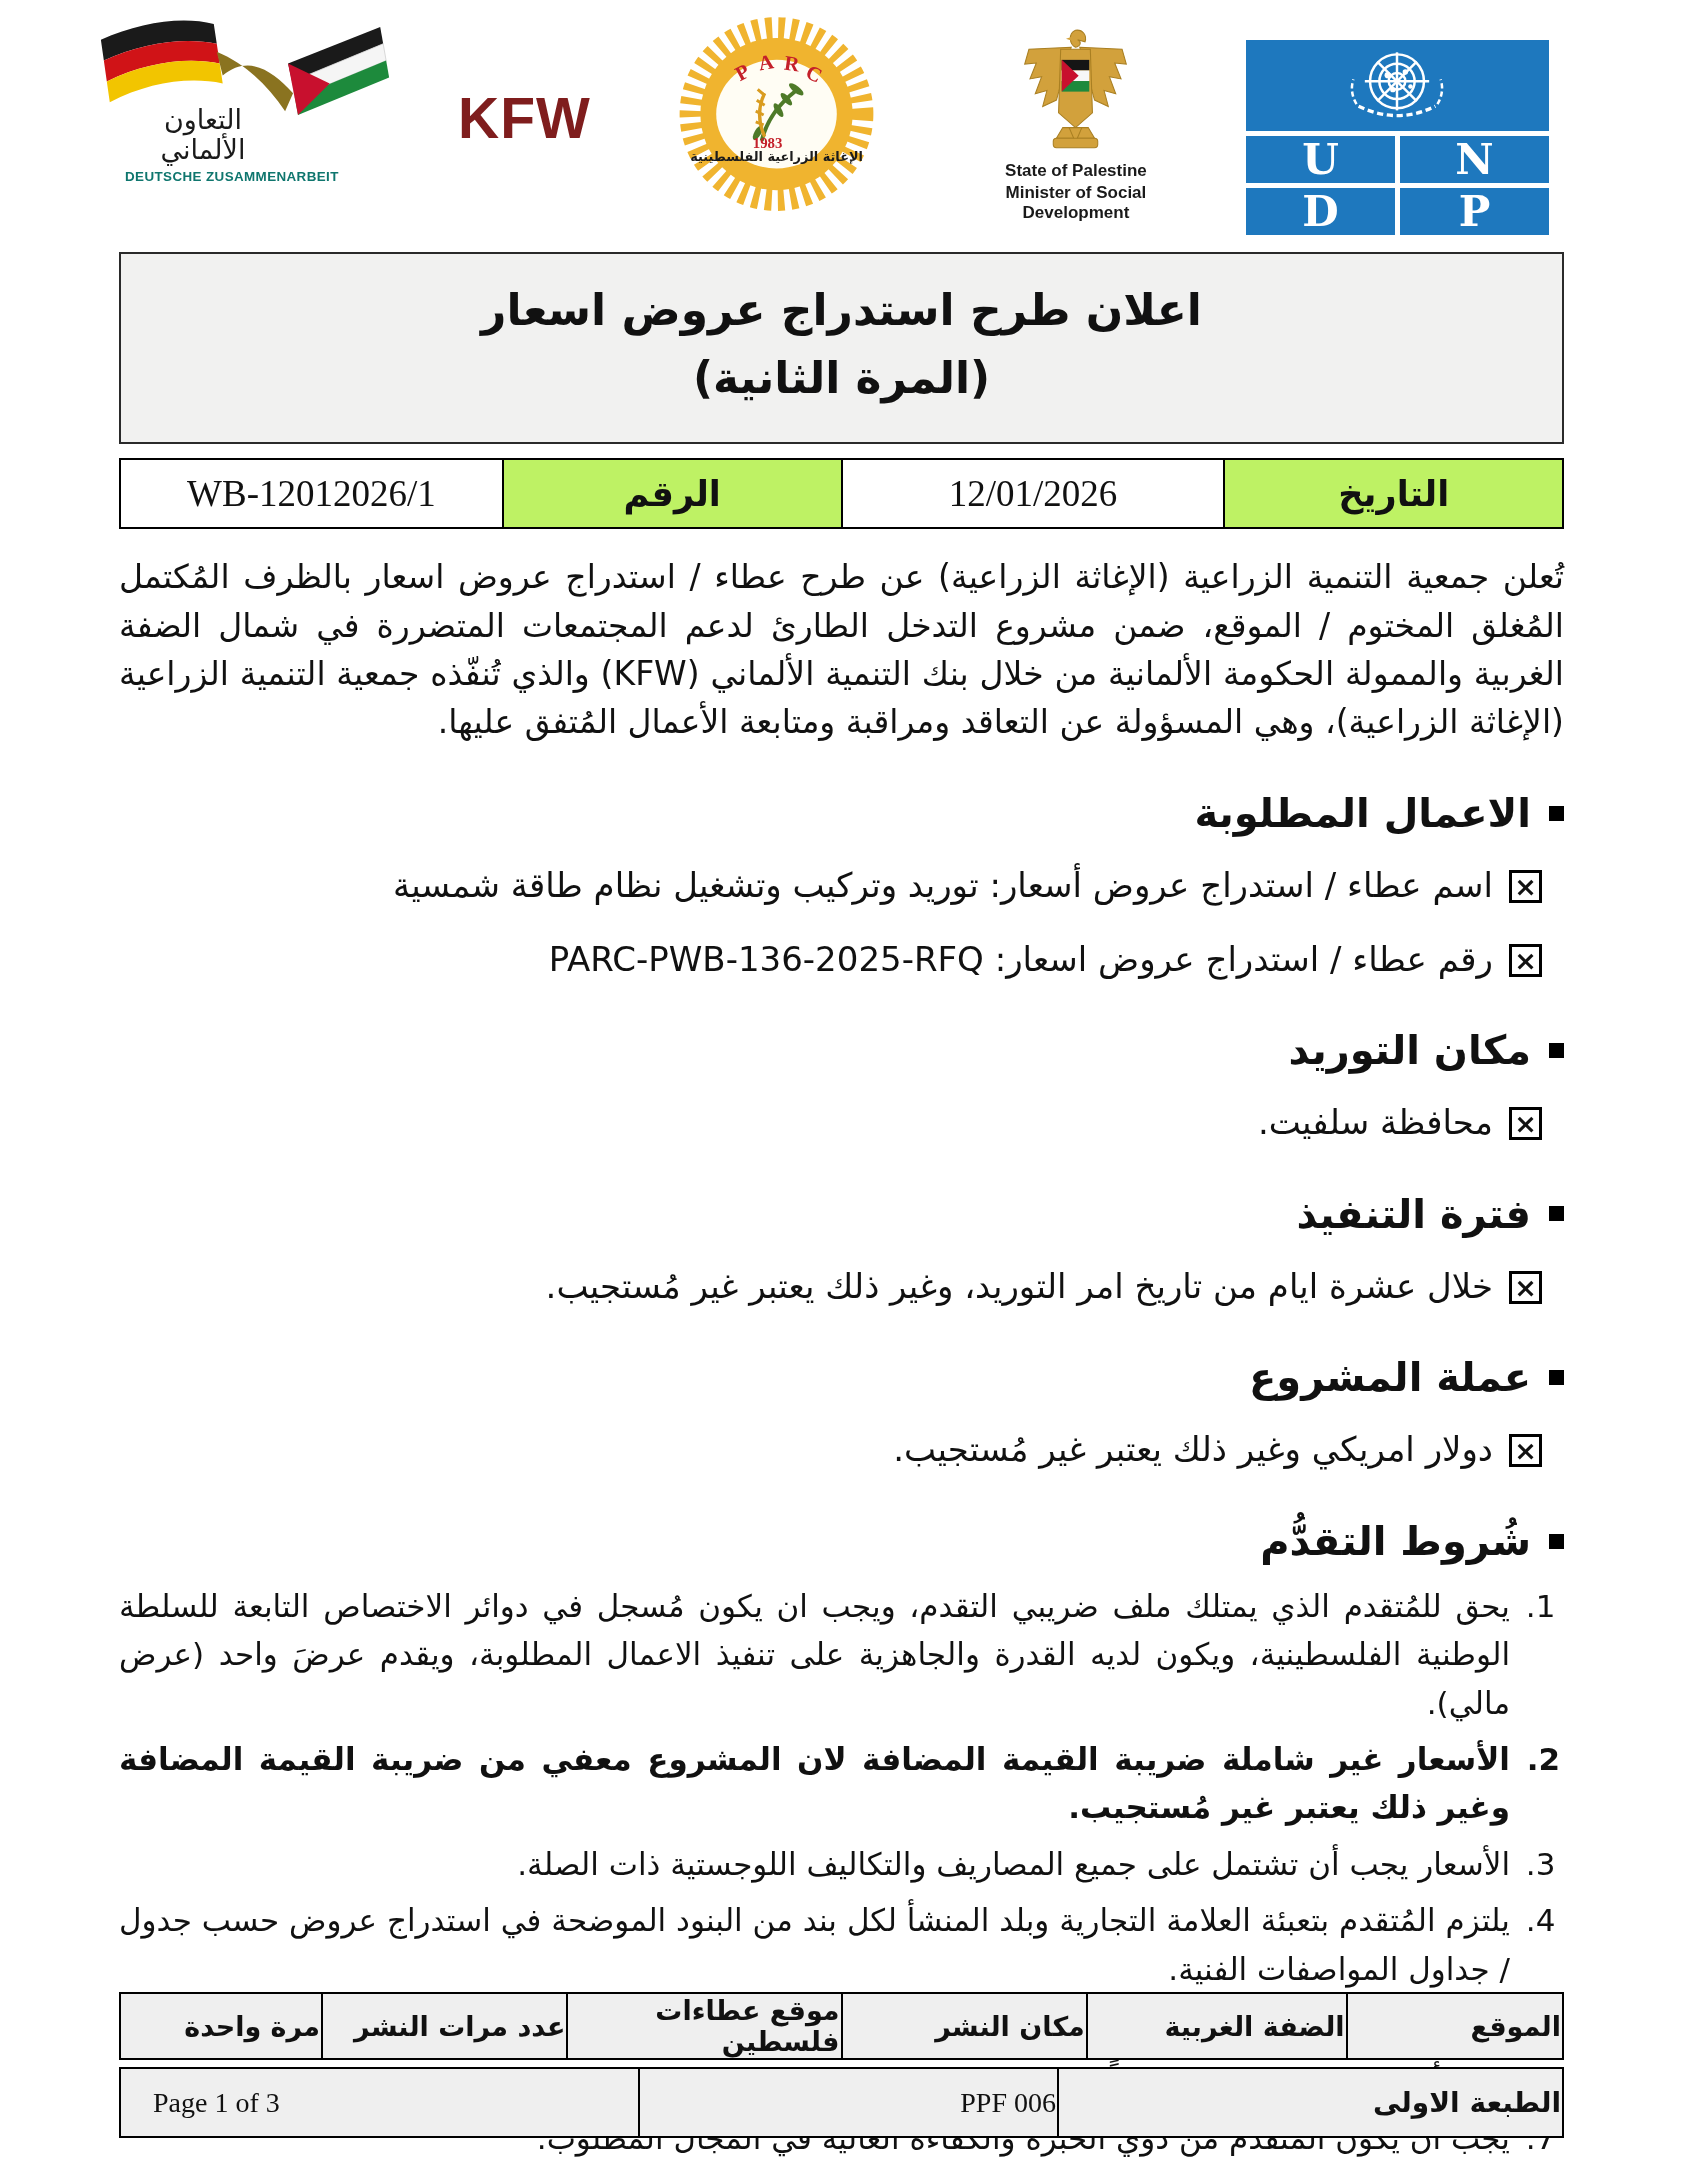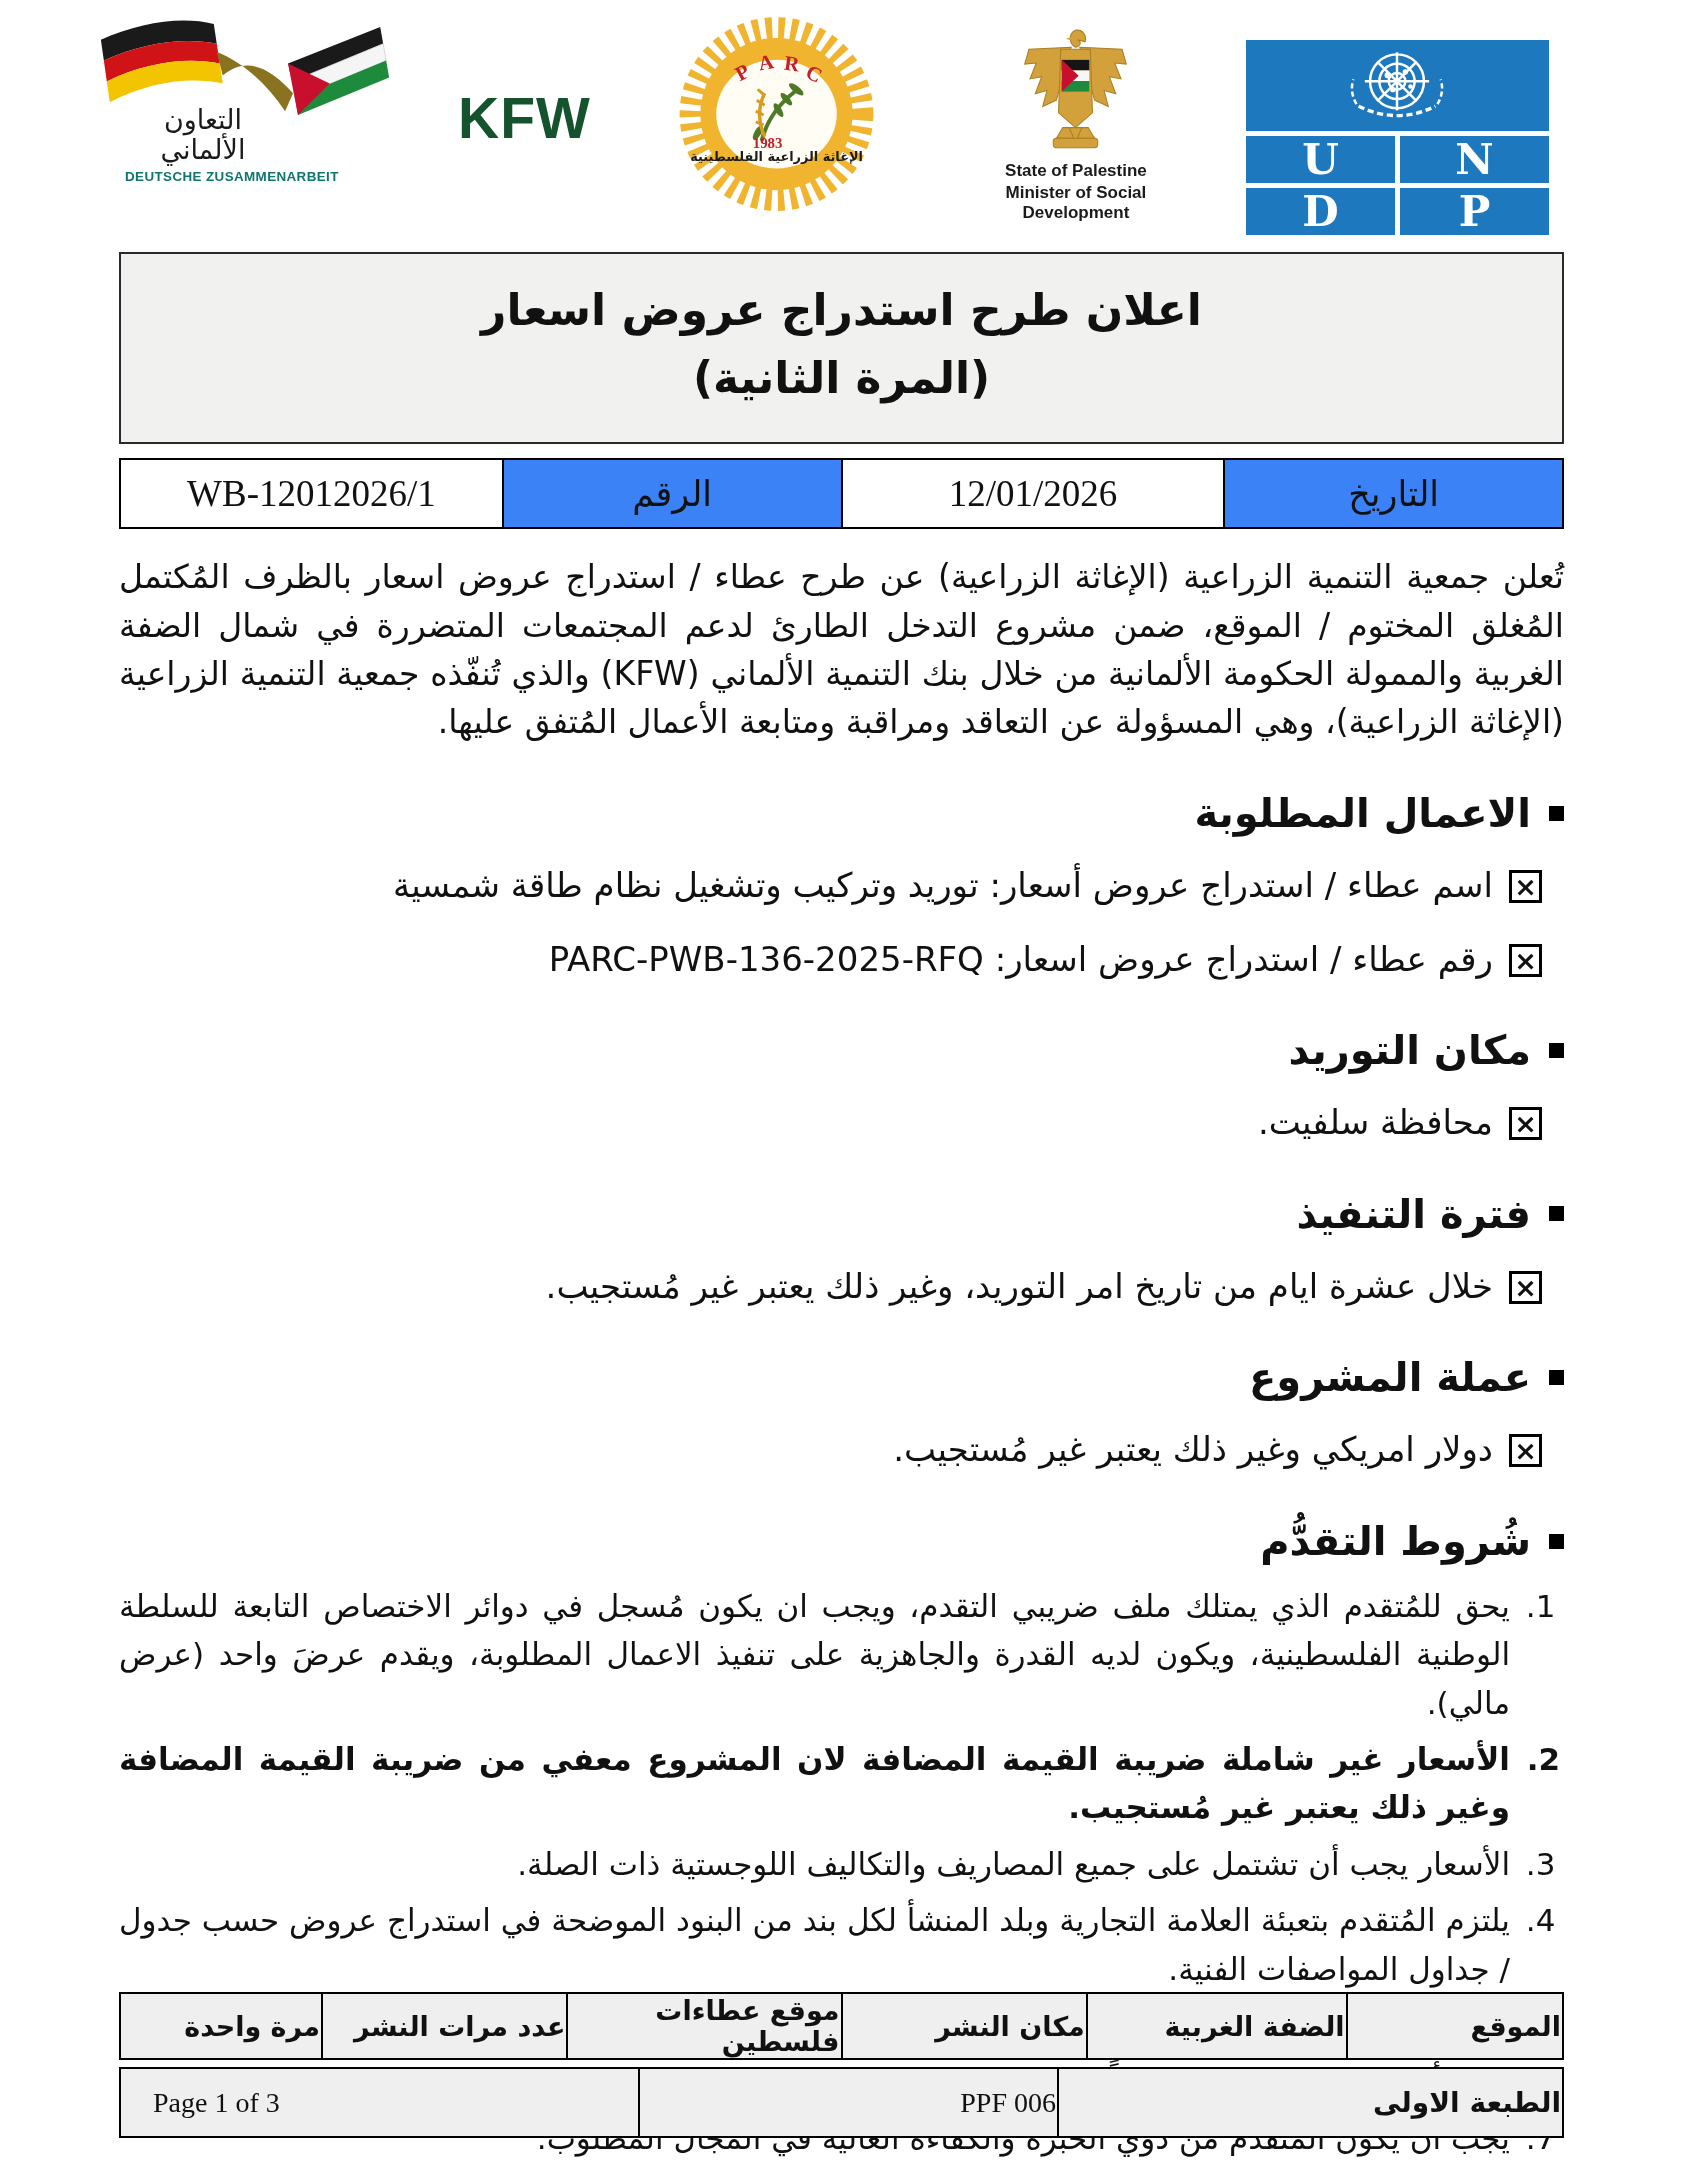--- a/index.html
+++ b/index.html
@@ -8,39 +8,39 @@
   .latin{font-family:"Liberation Serif",serif;}
 
   
   .header{direction:ltr;display:flex;justify-content:space-between;align-items:flex-start;
           padding:14px 134px 0 87px;height:226px;}
   .logo-german{width:315px;}
   .gc-arabic{font-size:27px;line-height:1.12;width:168px;margin:-30px 0 0 32px;text-align:center;color:#1a1a1a;}
   .gc-red{font-family:"Liberation Sans",sans-serif;font-weight:bold;font-size:13.4px;letter-spacing:0.4px;
           color:#0f766e;margin:4px 0 0 38px;white-space:nowrap;}
   .logo-kfw{align-self:flex-start;margin-top:71px;font-family:"Liberation Sans",sans-serif;
-            font-weight:800;font-size:57px;color:#14532d;letter-spacing:1px;}
+            font-weight:800;font-size:57px;color:#7f1d1d;letter-spacing:1px;}
   .logo-parc{width:259px;margin-top:2px;}
   .logo-palestine{width:228px;text-align:center;margin-top:12px;}
   .pal-line{font-family:"Liberation Sans",sans-serif;font-weight:bold;color:#1a1a1a;}
   .pal-line.l1{font-size:17px;margin-top:4px;}
   .pal-line.l2{font-size:17px;margin-top:2px;}
   .logo-undp{width:303px;display:flex;flex-direction:column;gap:5px;margin-top:26px;}
   .undp-top{height:91px;background:#1e78be;display:flex;align-items:center;justify-content:center;}
   .undp-grid{display:grid;grid-template-columns:1fr 1fr;gap:5px;}
   .undp-cell{height:47px;background:#1e78be;display:flex;align-items:center;justify-content:center;
              color:#fff;font-family:"DejaVu Serif",serif;font-weight:bold;font-size:42px;line-height:1;}
 
   
   .content{margin:0 119px;}
   .title-box{margin-top:12px;border:2px solid #2a2a2a;background:#f1f1f0;text-align:center;
              font-weight:bold;font-size:44px;line-height:1.55;padding:22px 10px 30px;}
   .info-table{width:100%;border-collapse:collapse;margin-top:14px;font-size:35px;}
   .info-table td{border:2.5px solid #000;height:65px;text-align:center;vertical-align:middle;}
-  .info-table td.lbl{background:#3b82f6;font-weight:normal;width:23%;}
+  .info-table td.lbl{background:#bef264;font-weight:bold;width:23%;}
   .info-table td.val{width:26%;font-size:37px;}
 
   .intro{margin-top:24px;font-size:33px;line-height:1.46;text-align:justify;text-justify:inter-word;}
 
   .section-heading{margin-top:44px;display:flex;align-items:center;gap:18px;font-weight:bold;font-size:40px;}
   .sq-bullet{width:15px;height:15px;background:#000;flex:0 0 auto;}
   .check-item{margin:26px 22px 0 0;display:flex;gap:16px;align-items:flex-start;font-size:34px;line-height:1.4;}
   .checkbox{flex:0 0 auto;width:27px;height:27px;margin-top:8px;border:3px solid #000;
             display:flex;align-items:center;justify-content:center;font-weight:bold;font-size:27px;line-height:1;}
   .conditions{margin:18px 0 0 0;padding:0 48px 0 0;font-size:31px;line-height:1.56;text-align:justify;}

